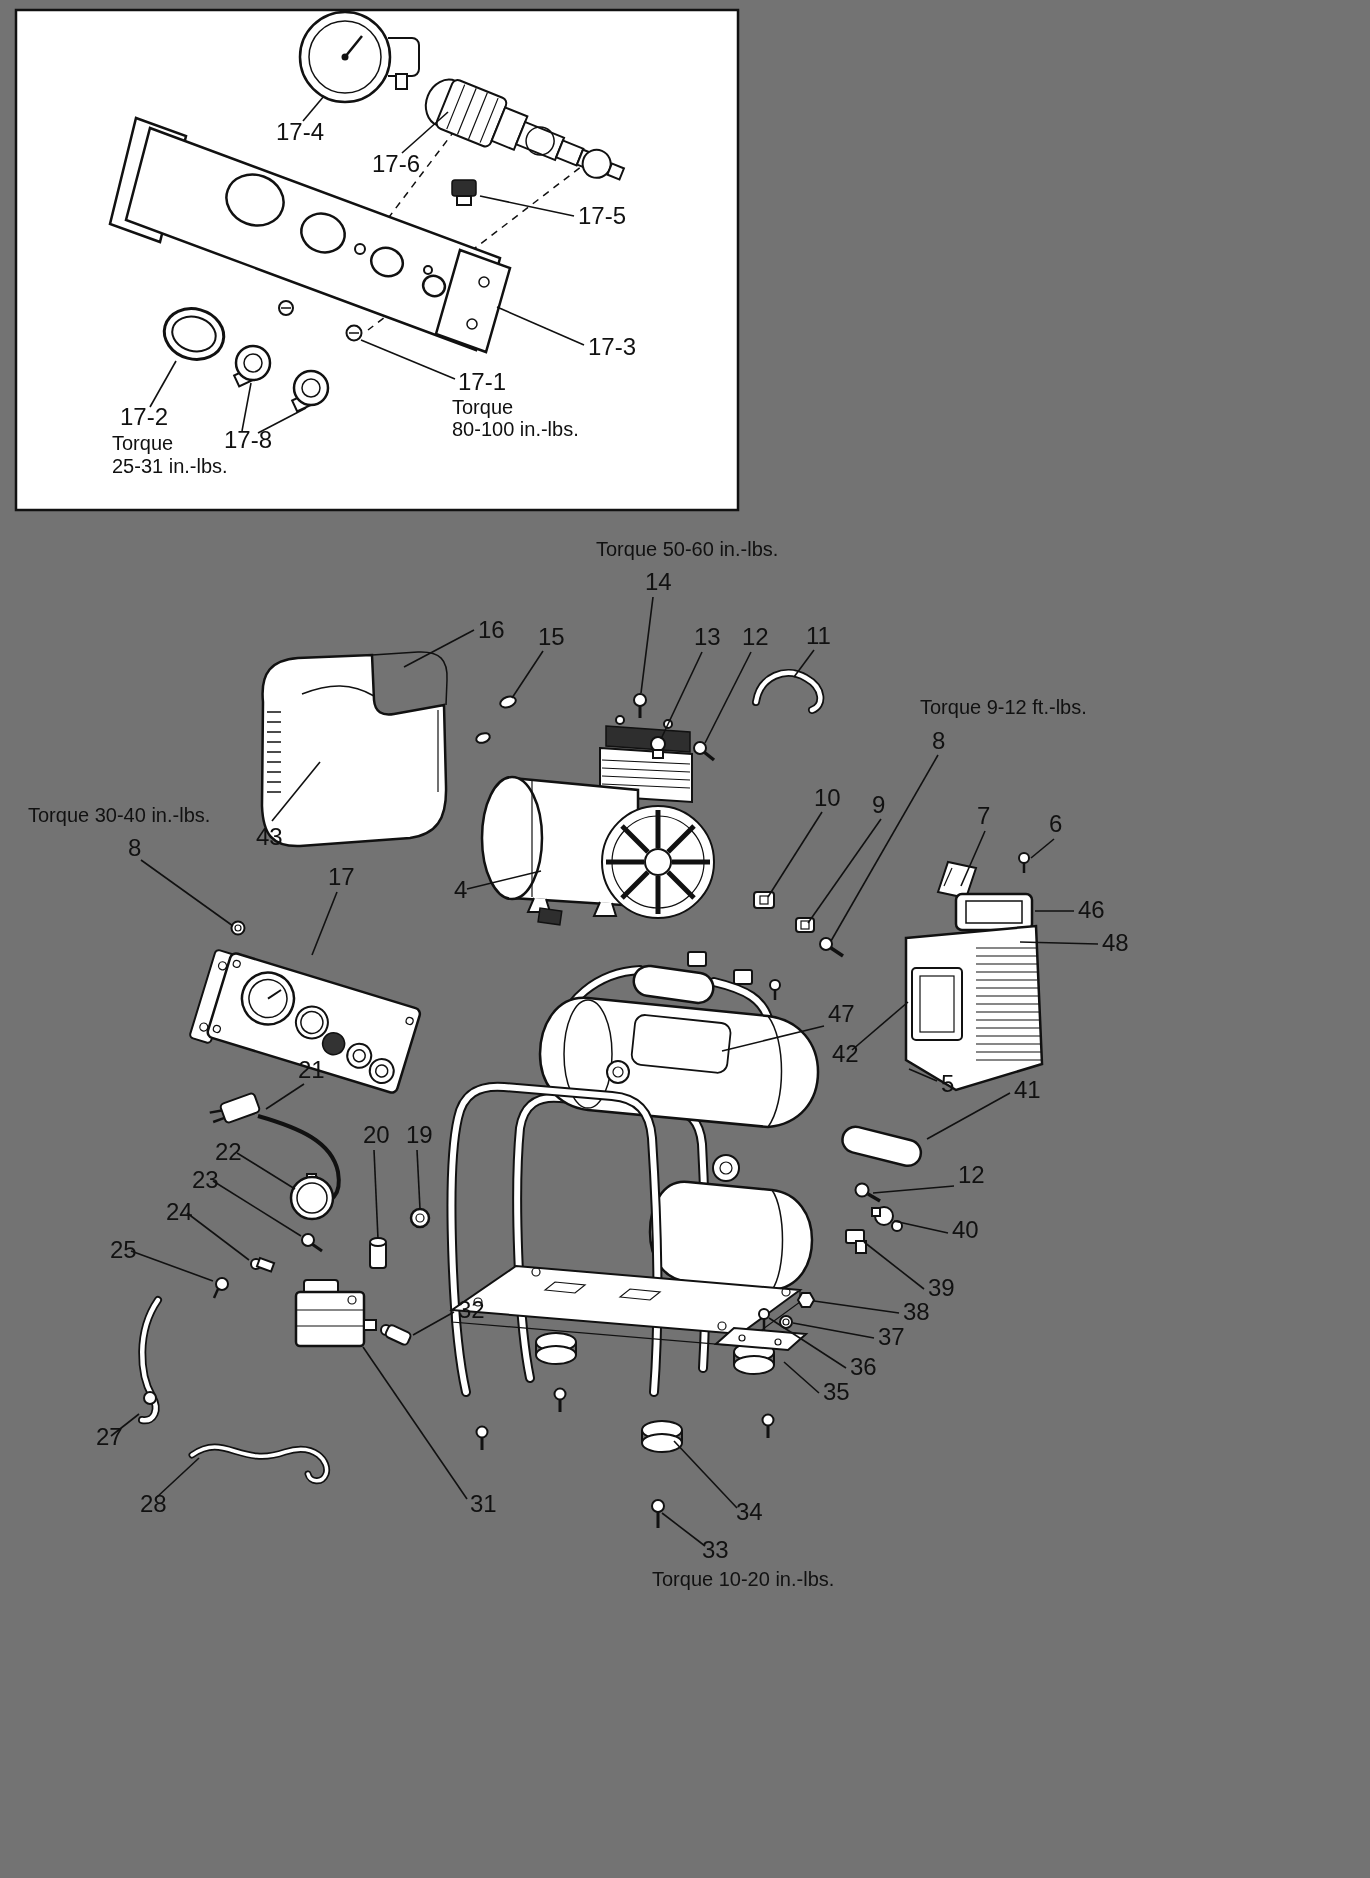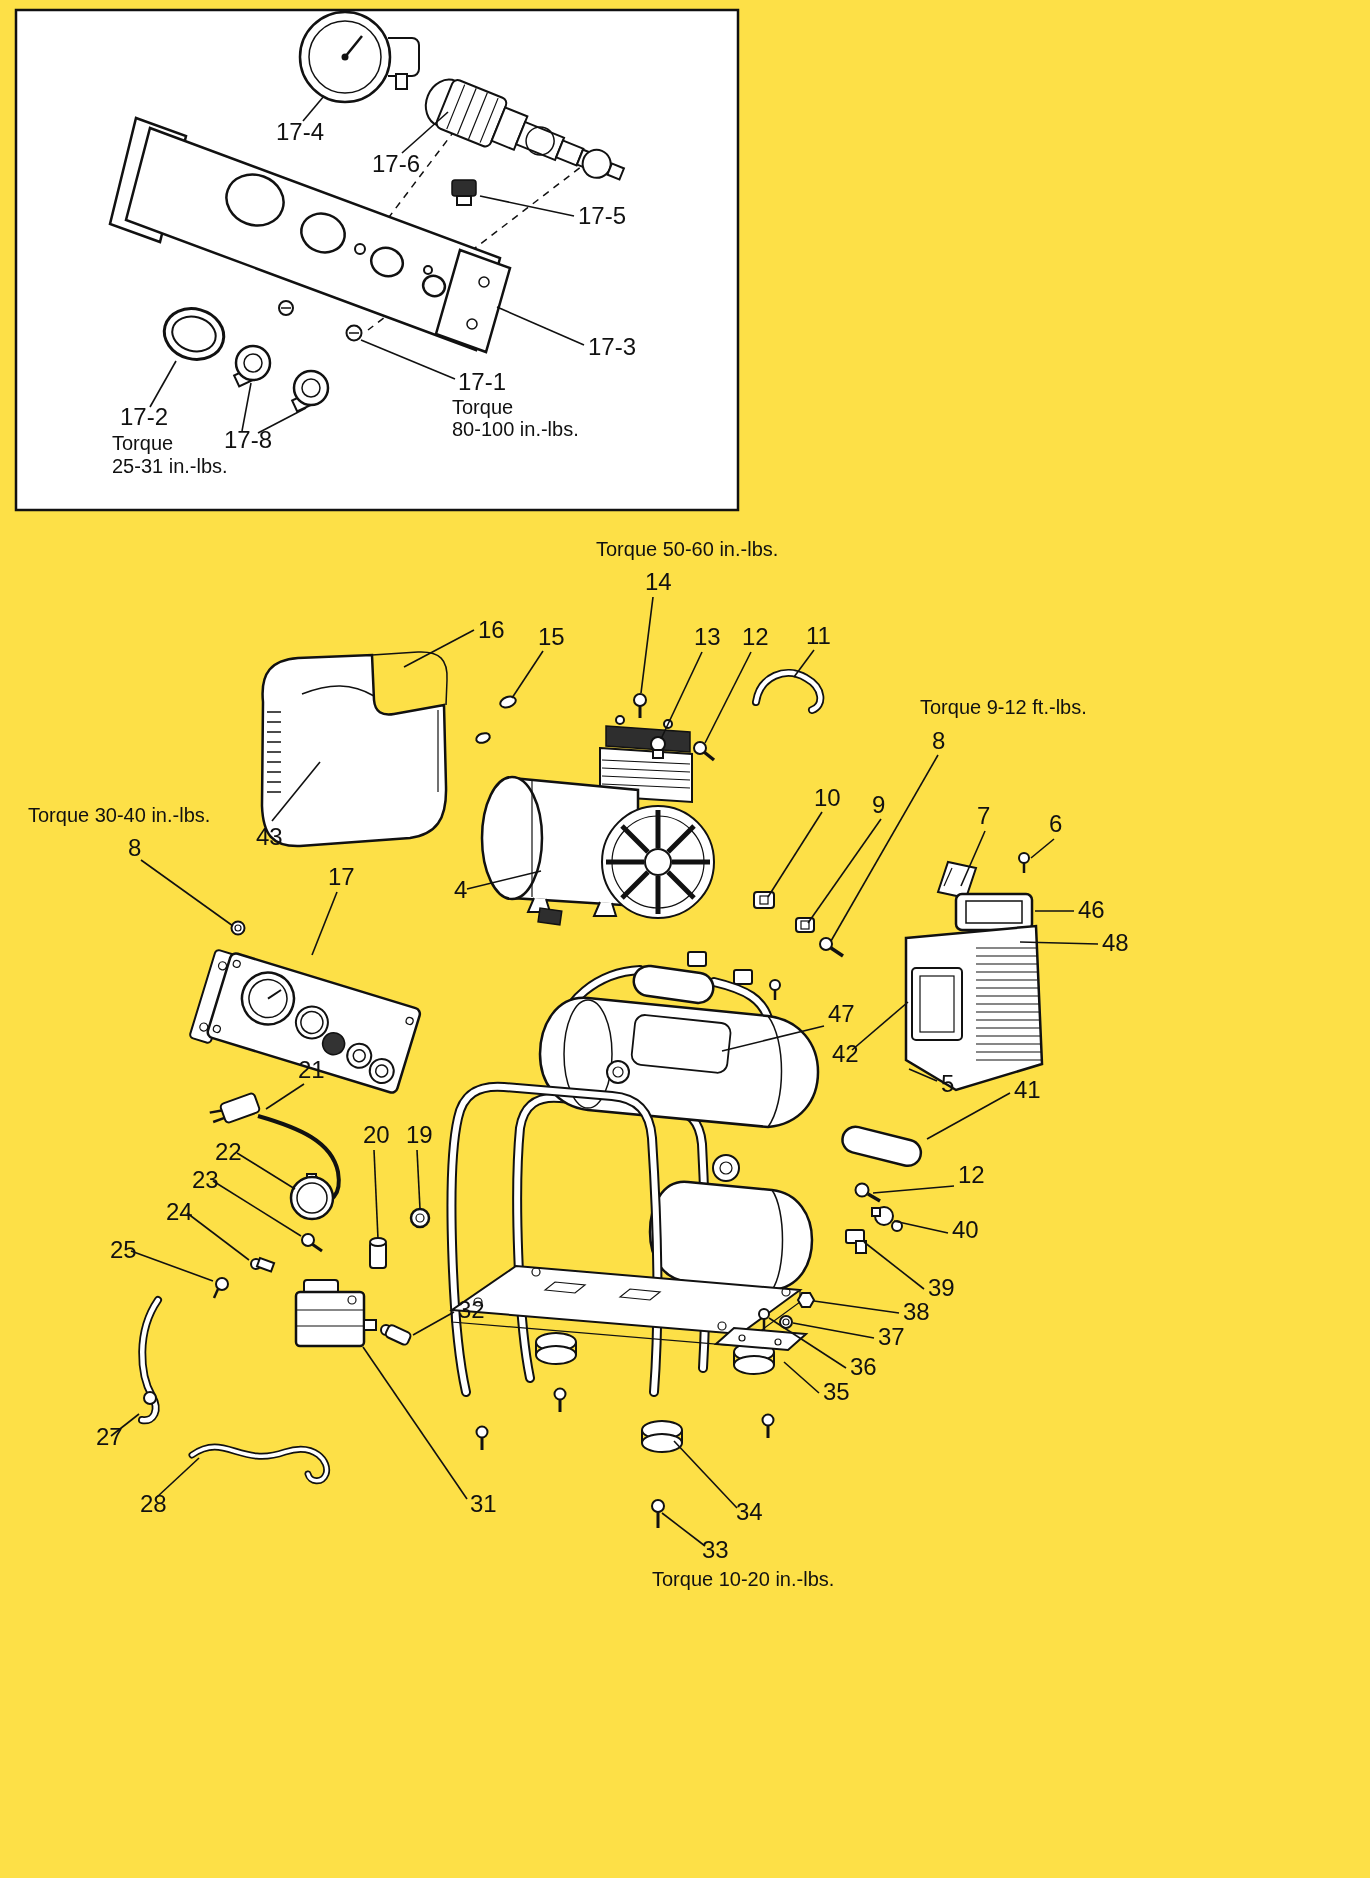--- a/index.html
+++ b/index.html
@@ -1,16 +1,16 @@
 <!DOCTYPE html>
 <html><head>
 <meta charset="utf-8">
 <style>
   html,body{margin:0;padding:0;background:#fff;}
-  .page{position:relative;width:1370px;height:1878px;background:#fde047;font-family:"Liberation Sans",sans-serif;}
+  .page{position:relative;width:1370px;height:1878px;background:#737373;font-family:"Liberation Sans",sans-serif;}
   svg{display:block;}
   svg text{fill:#111;font-family:"Liberation Sans",sans-serif;}
   .callout{font-size:24px;}
   .note{font-size:20px;}
   .s25{stroke:#111;stroke-width:2.5;fill:#fff;}
   .s2{stroke:#111;stroke-width:2;fill:#fff;}
   .s15{stroke:#111;stroke-width:1.5;fill:none;}
   .s12{stroke:#111;stroke-width:1.2;fill:none;}
   .ln{stroke:#111;stroke-width:1.6;}
   .tube{stroke:#111;stroke-width:10;fill:none;stroke-linecap:round;}

